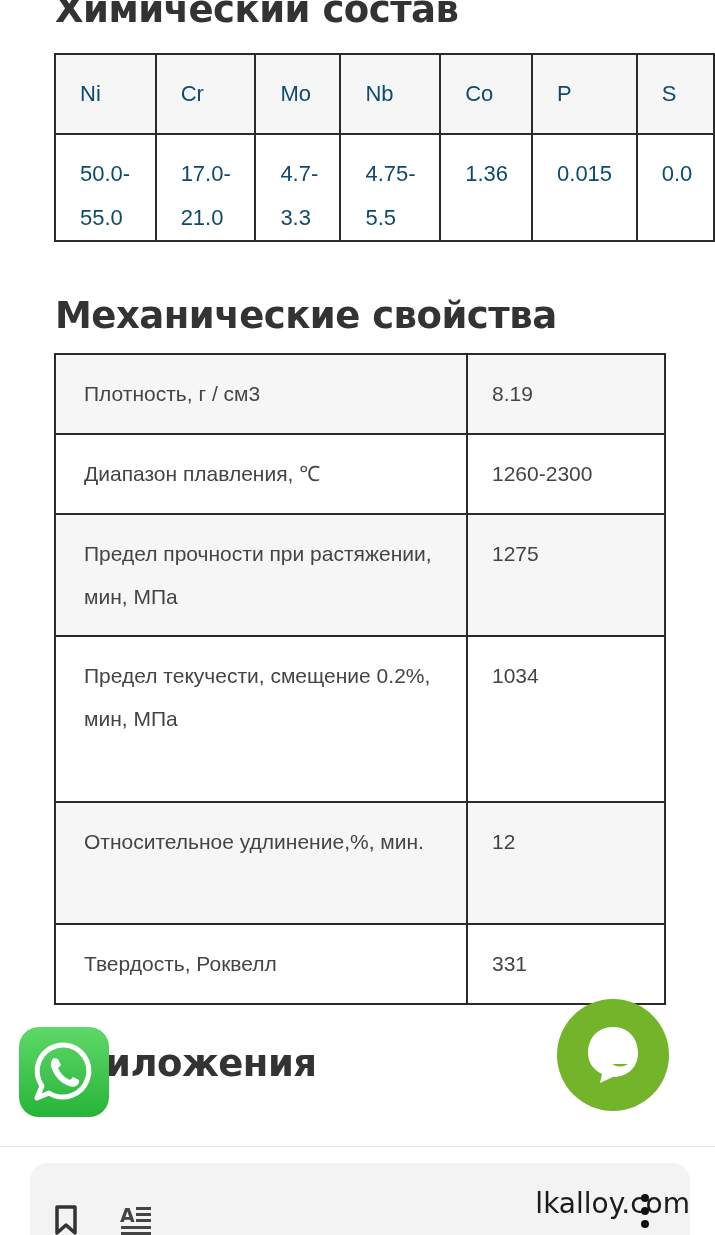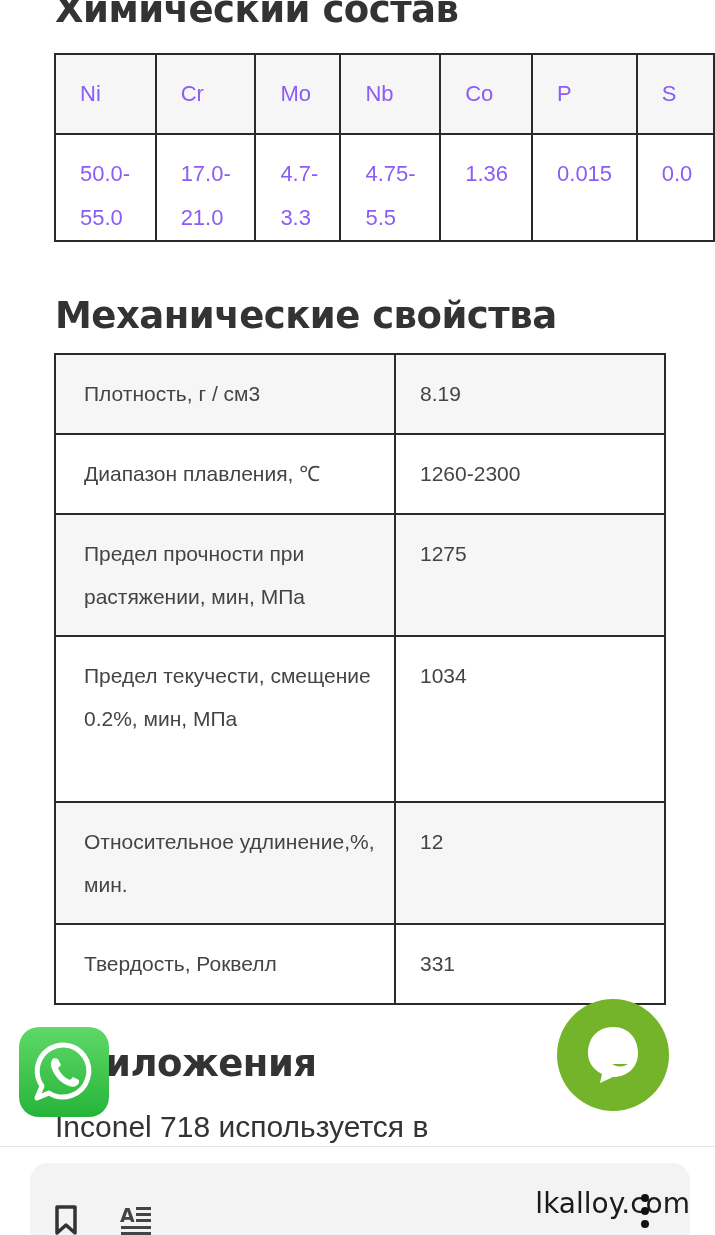--- a/index.html
+++ b/index.html
@@ -14,42 +14,42 @@
     font-size: 37px; color: #333333; letter-spacing: -0.5px; white-space: nowrap;
   }
   .h2.chem { top: -12px; }
   .h2.mech { top: 294px; }
   .h2.apps { top: 1042px; left: 105px; }
 
   
   table.chem {
     position: absolute; left: 54px; top: 53px;
     border-collapse: collapse; table-layout: fixed;
-    font-family: "Liberation Sans", sans-serif; font-size: 22px; color: #8b5cf6;
+    font-family: "Liberation Sans", sans-serif; font-size: 22px; color: #0c4a6e;
   }
   table.chem td {
     border: 2px solid #2a2a2a; vertical-align: top;
     padding: 0 0 0 24px; line-height: 44px; white-space: normal;
   }
   table.chem tr.head td { background: #f6f6f6; height: 80px; padding-top: 17px; }
   table.chem tr.vals td { background: #ffffff; height: 88px; padding-top: 17px; }
 
   
   table.mech {
     position: absolute; left: 54px; top: 353px; width: 612px;
     border-collapse: collapse; table-layout: fixed;
     font-family: "Liberation Sans", sans-serif; font-size: 21px; color: #444444;
   }
   table.mech td {
     border: 2px solid #2a2a2a; vertical-align: top;
     padding: 17px 18px 0 24px; line-height: 43px;
   }
   table.mech tr:nth-child(odd) td { background: #f6f6f6; }
   table.mech tr:nth-child(even) td { background: #ffffff; }
-  table.mech td.label { width: 340px; padding-left: 28px; }
+  table.mech td.label { width: 412px; padding-left: 28px; }
 
   .para {
     position: absolute; left: 55px; top: 1110px;
     font-family: "Liberation Sans", sans-serif; font-size: 30px; color: #333333; white-space: nowrap;
   }
 
   
   .whatsapp {
     position: absolute; left: 19px; top: 1027px; width: 90px; height: 90px;
     border-radius: 20px; background: linear-gradient(#5fd868, #27b43a);
@@ -143,21 +143,20 @@
       <td>12</td>
     </tr>
     <tr style="height:80px">
       <td class="label">Твердость, Роквелл</td>
       <td>331</td>
     </tr>
   </tbody>
     </table>
 
   <div class="h2 apps">иложения</div>
-  <div class="para">Inconel 718 используется в</div>
 
   <div class="whatsapp">
     <svg width="70" height="70" viewBox="0 0 70 70">
       <path d="M35 8 A26 26 0 1 1 20 56 L8 61 L13 49 A26 26 0 0 1 35 8 Z" fill="none" stroke="#ffffff" stroke-width="5" stroke-linejoin="round"></path>
       <path d="M25 21 C22 23 21 27 23 32 C26 40 32 46 40 49 C45 51 48 49 50 46 L50 43 L44 40 L41 43 C36 41 31 36 29 31 L32 28 L29 22 Z" fill="#ffffff"></path>
     </svg>
   </div>
 
   <div class="chat">
     <svg width="70" height="70" viewBox="0 0 70 70">

